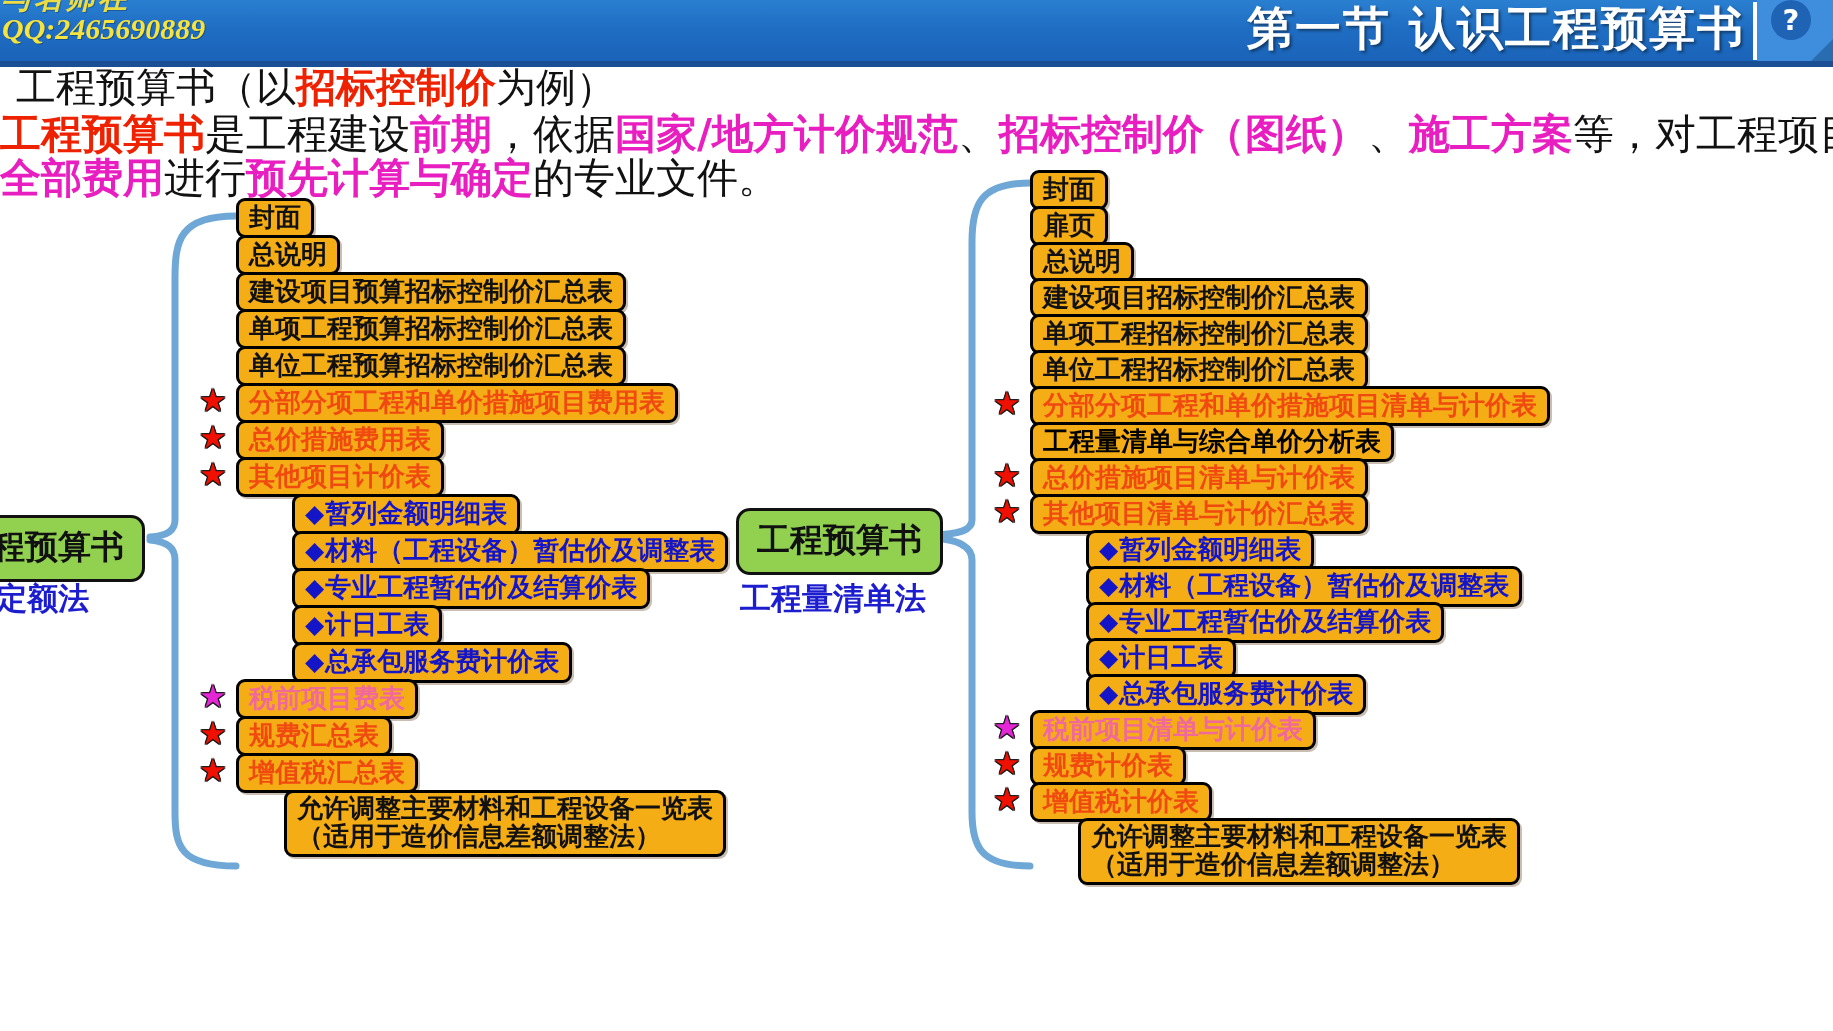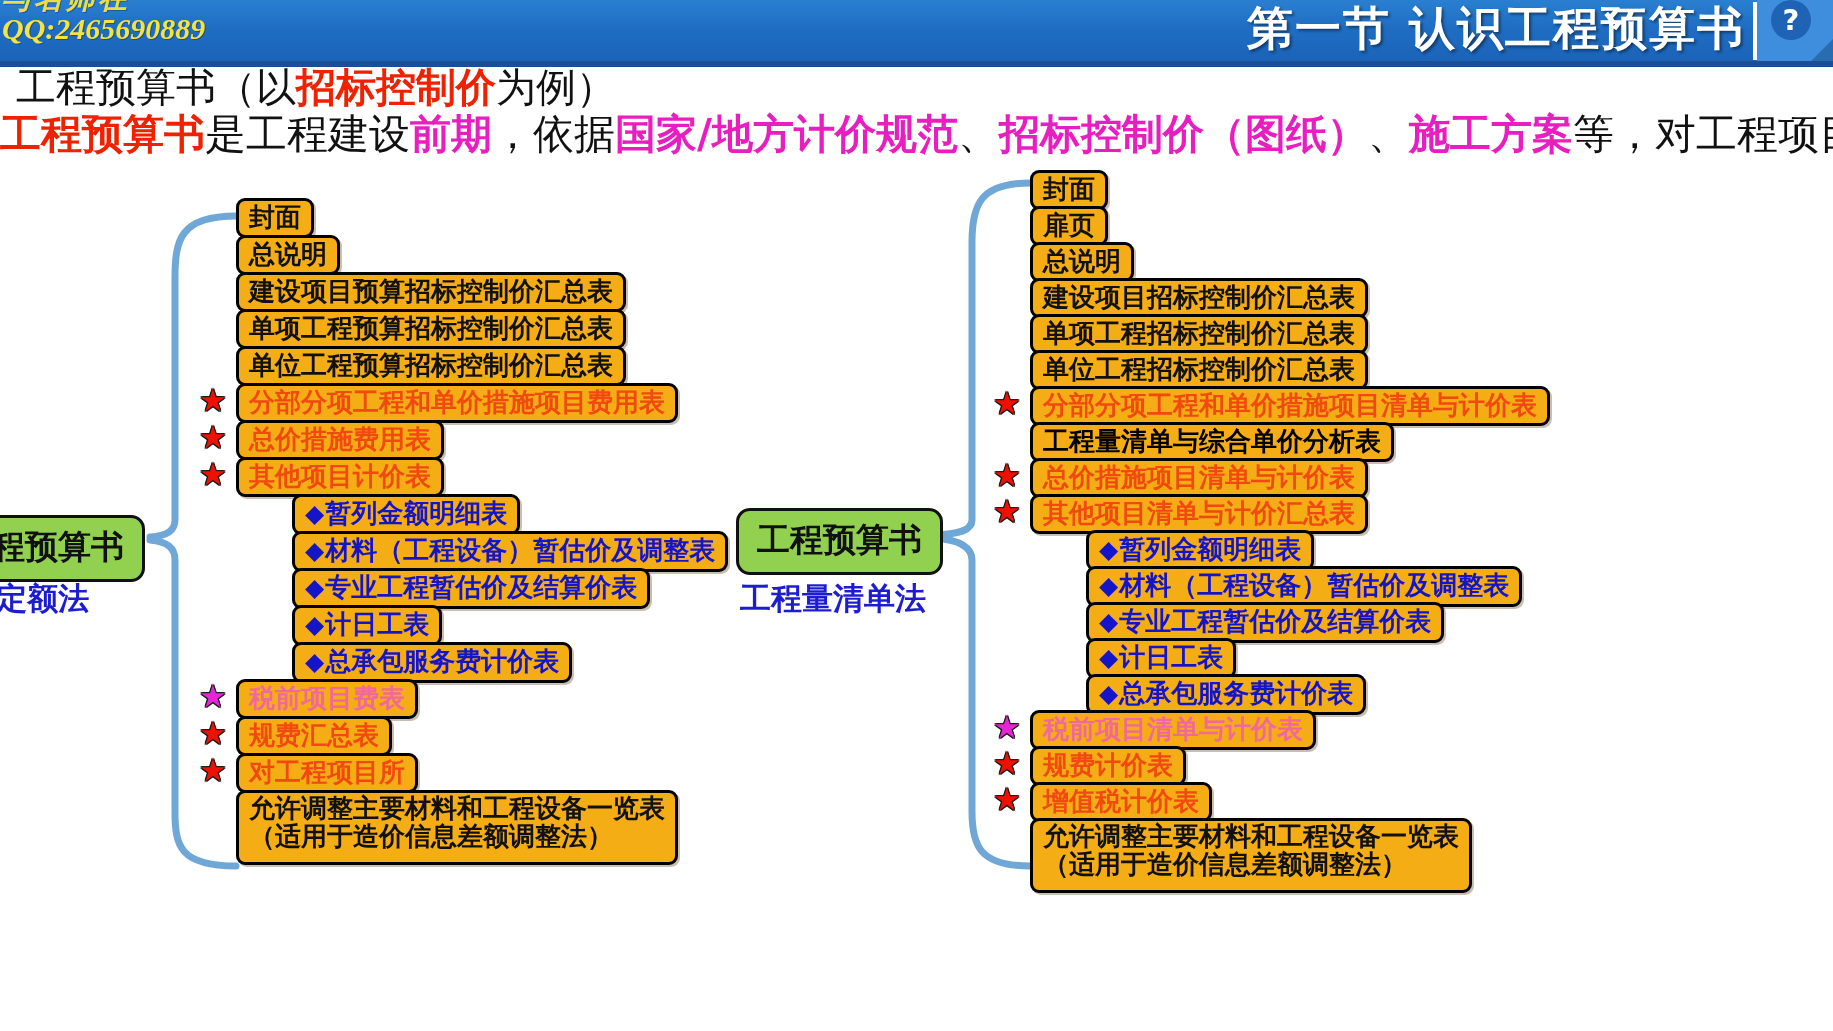--- a/index.html
+++ b/index.html
@@ -90,21 +90,21 @@
 
   .node {
     position:absolute;
     background:#f5ad16; border:3px solid #000000; border-radius:9px;
     padding:1px 10px 3px 10px; white-space:nowrap;
     font-size:26px; line-height:30px; font-weight:bold;
     color:#111;
     font-family:"DejaVu Sans","Liberation Sans",sans-serif;
     box-shadow:2px 2px 0 rgba(80,40,0,.30);
   }
-  .node.two-line { line-height:28px; padding-bottom:12px; }
+  .node.two-line { line-height:28px; padding-bottom:4px;margin-left:48px; }
   .node .ln { display:block; }
 
   .t-black { color:#111; }
   .t-red   { color:#f04a10; }
   .t-pink  { color:#f0689c; }
   .t-teal  { color:#000000; }
   .t-blue  { color:#1515c8; }
 
   .diamond {
     color:#1515c8; font-size:25px; margin-right:1px;
@@ -133,20 +133,21 @@
   <div id="header-divider"></div>
   <div id="help-badge">
     <div id="help-icon">?</div>
   </div>
 </div>
 <div id="header-underline"></div>
 
 <div id="intro">
   <div class="intro-line" id="line1"><span class="c-black">工程预算书（以</span><span class="c-red">招标控制价</span><span class="c-black">为例）</span></div>
   <div class="intro-line" id="line2"><span class="c-red">工程预算书</span><span class="c-black">是工程建设</span><span class="c-magenta">前期</span><span class="c-black">，依据</span><span class="c-magenta">国家/地方计价规范</span><span class="c-black">、</span><span class="c-magenta">招标控制价（图纸）</span><span class="c-black">、</span><span class="c-magenta">施工方案</span><span class="c-black">等，对工程项目所</span></div>
+  <div class="intro-line" id="line3"><span class="c-magenta">全部费用</span><span class="c-black">进行</span><span class="c-magenta">预先计算与确定</span><span class="c-black">的专业文件。</span></div>
 </div>
 
 <svg class="branch-svg" width="1833" height="1031">
 
   <path d="M 236 216 C 180 216 175 240 175 278 L 175 520 C 175 530 168 536 150 537" fill="none" stroke="#6fa8d6" stroke-width="7" stroke-linecap="round"></path>
   <path d="M 236 866 C 180 866 175 846 175 812 L 175 560 C 175 548 168 542 150 540" fill="none" stroke="#6fa8d6" stroke-width="7" stroke-linecap="round"></path>
 
   <path d="M 1030 183 C 980 183 972 205 972 242 L 972 520 C 972 530 960 534 935 535" fill="none" stroke="#6fa8d6" stroke-width="7" stroke-linecap="round"></path>
   <path d="M 1030 866 C 980 866 972 846 972 812 L 972 560 C 972 548 960 540 935 538" fill="none" stroke="#6fa8d6" stroke-width="7" stroke-linecap="round"></path>
 </svg>
@@ -202,21 +203,21 @@
     </div>
     <div class="node" style="left: 236px; top: 679px;">
       <span class="ln t-pink">税前项目费表</span>
     </div>
     <div class="star star-pink" style="left: 198px; top: 681px;">★</div>
     <div class="node" style="left: 236px; top: 716px;">
       <span class="ln t-red">规费汇总表</span>
     </div>
     <div class="star star-red" style="left: 198px; top: 718px;">★</div>
     <div class="node" style="left: 236px; top: 753px;">
-      <span class="ln t-red">对工程项目所</span>
+      <span class="ln t-red">增值税汇总表</span>
     </div>
     <div class="star star-red" style="left: 198px; top: 755px;">★</div>
     <div class="node two-line" style="left: 236px; top: 790px;">
       <span class="ln t-black">允许调整主要材料和工程设备一览表</span>
       <span class="ln t-black">（适用于造价信息差额调整法）</span>
     </div>
   </div>
 <div id="right-nodes">
     <div class="node" style="left: 1030px; top: 170px;">
       <span class="ln t-black">封面</span>

